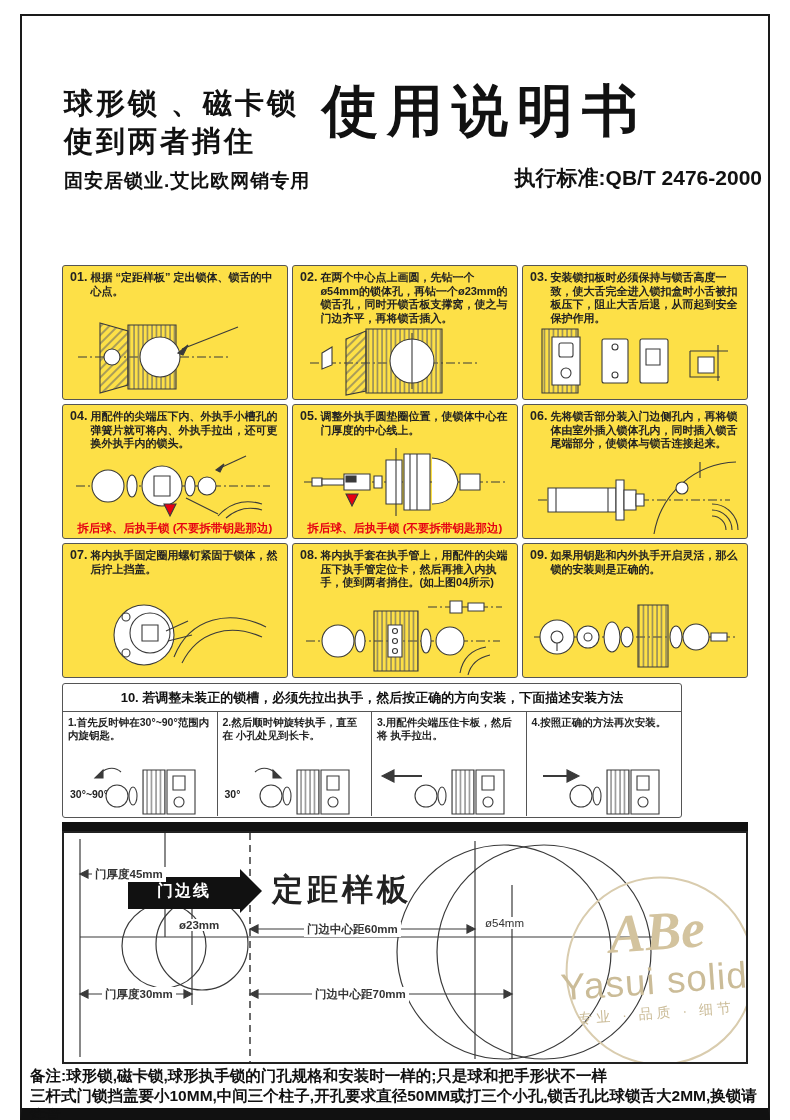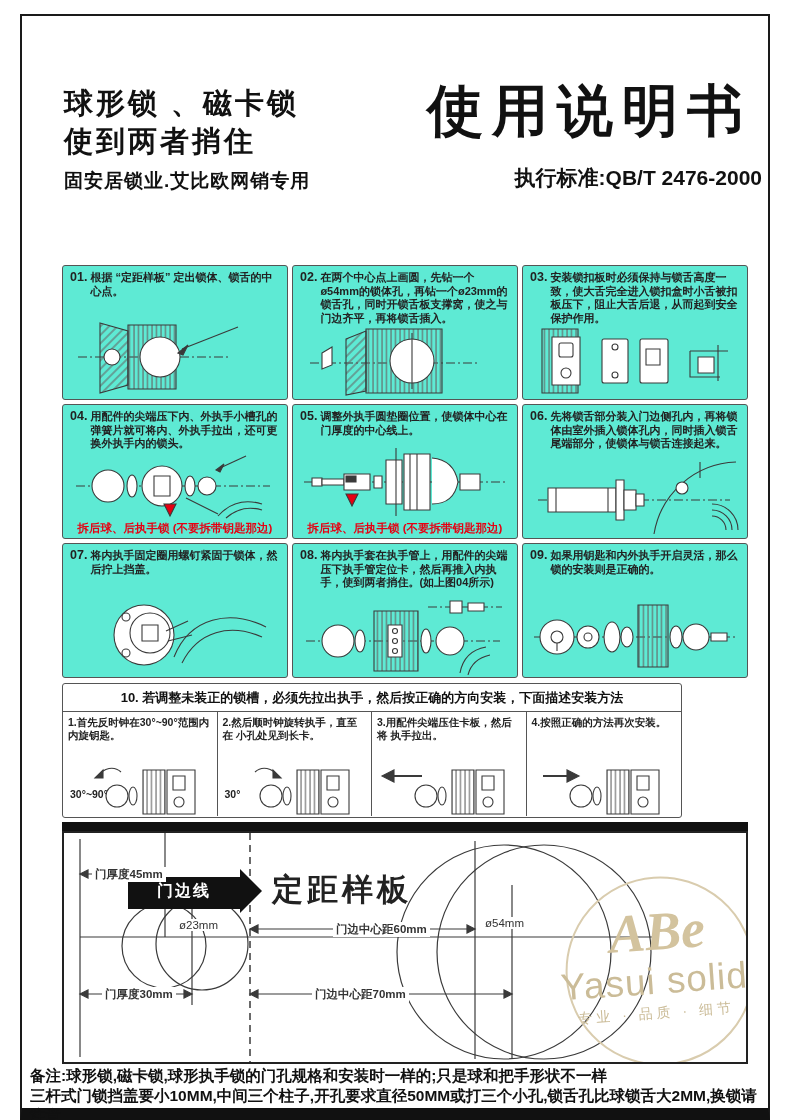--- a/index.html
+++ b/index.html
@@ -1,25 +1,25 @@
 <!DOCTYPE html>
 <html><head>
 <meta charset="utf-8">
 <style>
   html,body{margin:0;padding:0;background:#fff;}
   body{width:790px;height:1120px;position:relative;font-family:"Liberation Sans",sans-serif;color:#111;overflow:hidden;}
   .page{position:absolute;left:20px;top:14px;width:750px;height:1106px;border:2px solid #1a1a1a;border-bottom:12px solid #111;box-sizing:border-box;background:#fff;}
   
   .hdr-product{position:absolute;left:42px;top:68px;font-size:29px;font-weight:bold;letter-spacing:3px;line-height:38px;}
-  .hdr-title{position:absolute;left:300px;top:58px;width:430px;text-align:right;font-size:56px;font-weight:bold;letter-spacing:9px;}
+  .hdr-title{position:absolute;left:300px;top:58px;width:430px;text-align:left;font-size:56px;font-weight:bold;letter-spacing:9px;}
   .hdr-company{position:absolute;left:42px;top:152px;font-size:19px;font-weight:bold;letter-spacing:1px;}
   .hdr-standard{position:absolute;right:6px;top:148px;font-size:21px;font-weight:600;}
   
   .grid{position:absolute;left:40px;top:249px;width:686px;display:grid;grid-template-columns:repeat(3,1fr);gap:4px;}
-  .panel{position:relative;height:135px;border:1.5px solid #555;border-radius:3px;box-sizing:border-box;background:#5eead4;padding:5px 7px 3px 7px;overflow:hidden;}
+  .panel{position:relative;height:135px;border:1.5px solid #555;border-radius:3px;box-sizing:border-box;background:#fde047;padding:5px 7px 3px 7px;overflow:hidden;}
   .ptext{display:flex;font-size:11px;line-height:13.5px;font-weight:600;color:#222;}
   .pnum{font-size:12.5px;font-weight:bold;margin-right:3px;white-space:nowrap;}
   .pillu{position:absolute;left:0;right:0;bottom:2px;display:flex;justify-content:center;}
   .panel.haswarn .pillu{bottom:18px;}
   .pwarn{position:absolute;left:0;right:0;bottom:2px;text-align:center;font-size:11.5px;font-weight:bold;color:#e60012;white-space:nowrap;}
   
   .s10{position:absolute;left:40px;top:667px;width:620px;height:135px;border:1.5px solid #555;border-radius:3px;box-sizing:border-box;background:#fff;}
   .s10-head{height:27px;line-height:27px;text-align:center;font-size:13px;font-weight:600;border-bottom:1.5px solid #555;}
   .s10-cols{display:grid;grid-template-columns:repeat(4,1fr);height:104px;}
   .s10cell{position:relative;border-right:1.5px solid #555;padding:4px 5px;box-sizing:border-box;font-size:10.5px;line-height:12.5px;font-weight:600;color:#222;}
@@ -30,23 +30,23 @@
   .tpl{position:absolute;left:40px;top:806px;width:686px;height:244px;}
   .tpl-bar{position:absolute;left:0;top:0;width:100%;height:9px;background:#111;}
   .tpl-box{position:absolute;left:0;top:9px;width:686px;height:233px;border:2px solid #222;box-sizing:border-box;background:#fff;overflow:hidden;}
   .tpl-box svg{position:absolute;left:0;top:0;}
   .doorline{position:absolute;left:64px;top:44px;width:112px;height:32px;background:#111;color:#fff;font-size:16px;font-weight:bold;text-align:center;line-height:28px;letter-spacing:2px;}
   .doorline:after{content:"";position:absolute;right:-22px;top:-8px;border-left:22px solid #111;border-top:22px solid transparent;border-bottom:22px solid transparent;}
   .tpl-title{position:absolute;left:208px;top:36px;font-size:31px;font-weight:bold;letter-spacing:4px;color:#222;}
   .dimlbl{position:absolute;background:#fff;font-size:11.5px;font-weight:600;color:#333;padding:0 3px;white-space:nowrap;}
   .lbl45{left:28px;top:34px;}
   .lbl30{left:38px;top:154px;}
-  .lbl60{left:240px;top:89px;margin-left:29px;}
+  .lbl60{left:240px;top:89px;}
   .lbl70{left:248px;top:154px;}
-  .lbl23{left:112px;top:86px;font-weight:400;}
+  .lbl23{left:112px;top:86px;font-weight:700;}
   .lbl54{left:418px;top:84px;font-weight:400;}
   
   .wm{position:absolute;left:478px;top:44px;width:220px;height:200px;color:#cfc0a0;transform:rotate(-4deg);}
   .wm-circle{position:absolute;left:24px;top:0px;width:185px;height:185px;border:2px solid #d9ccae;border-radius:50%;}
   .wm-logo{position:absolute;left:70px;top:24px;font-family:"Liberation Serif",serif;font-style:italic;font-size:54px;font-weight:bold;color:#d3c39e;}
   .wm-brand{position:absolute;left:2px;top:84px;width:220px;text-align:center;font-size:37px;color:#cbbc98;letter-spacing:1px;}
   .wm-slogan{position:absolute;left:2px;top:128px;width:220px;text-align:center;font-size:14px;color:#cbbc98;letter-spacing:4px;}
   
   .foot{position:absolute;left:8px;top:1050px;width:730px;font-size:15.5px;font-weight:bold;line-height:20px;color:#111;}
   svg line,svg path,svg circle,svg rect,svg ellipse,svg polygon{vector-effect:non-scaling-stroke;}

